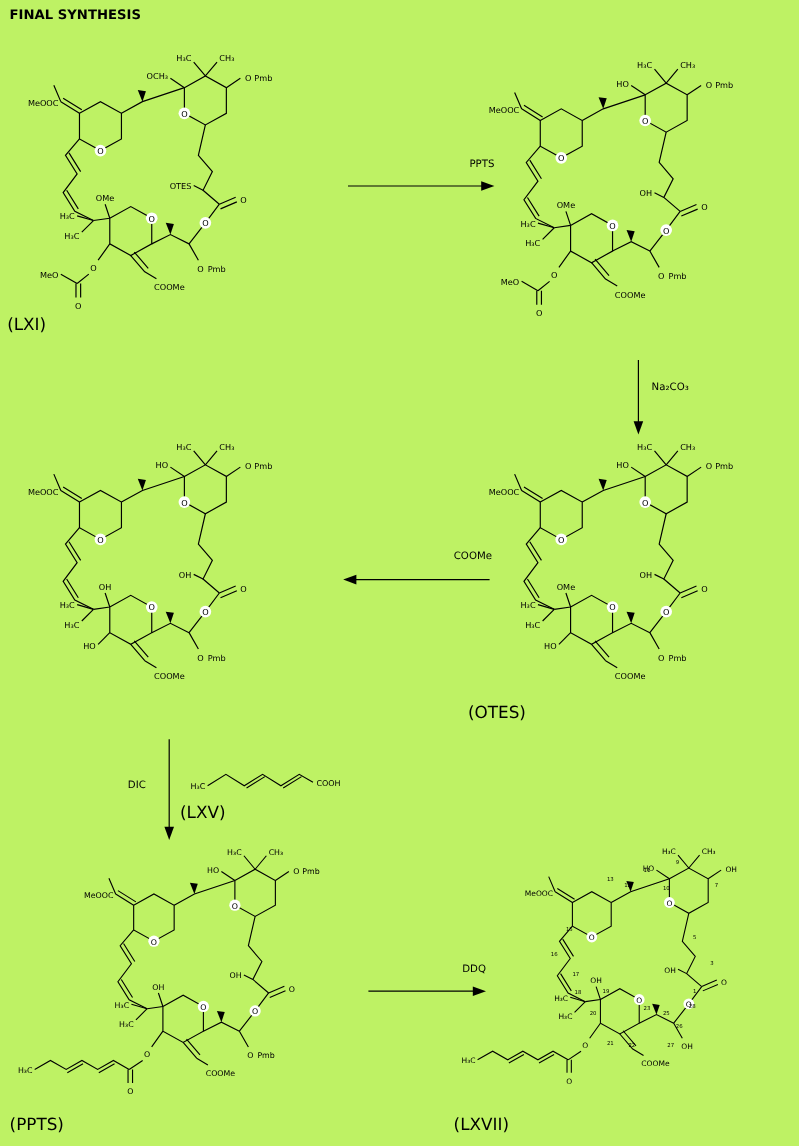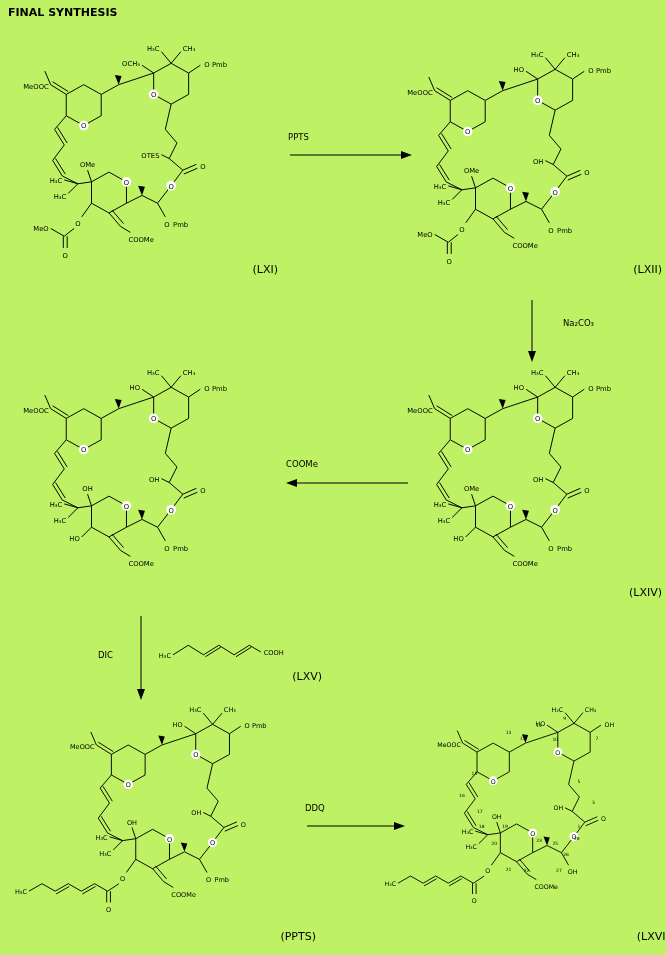--- a/index.html
+++ b/index.html
@@ -7,24 +7,24 @@
   .page{position:relative;width:666px;height:955px;background:#bef264;color:#000;
         font-family:"DejaVu Sans","Liberation Sans",sans-serif;overflow:hidden}
   .page svg{position:absolute;overflow:visible}
   .page svg path{stroke:#000;stroke-width:1;fill:none}
   .page svg polygon{fill:#000;stroke:none}
   .page svg line{stroke:#000;stroke-width:1}
   .page svg circle.mask{fill:#fff;stroke:none}
   .page svg text{font-size:7px;fill:#000;font-family:"DejaVu Sans",sans-serif}
   .page svg text.loc{font-size:5px}
   .title{position:absolute;left:8px;top:6px;font-size:11px;font-weight:700}
-  .cname{position:absolute;font-size:11px;text-align:right}
+  .cname{position:absolute;font-size:14px;text-align:left}
   .reagent{position:absolute;font-size:8.5px}
-  .center{text-align:left}
-  .right{text-align:left}
+  .center{text-align:right}
+  .right{text-align:center}
 </style>
 </head>
 <body>
 
 <div class="page">
 
   <div class="title">FINAL SYNTHESIS</div>
 
   <svg width="0" height="0" aria-hidden="true">
     <defs>
@@ -122,27 +122,26 @@
     <text x="158" y="123" text-anchor="end">OH</text>
     <text x="170" y="155" text-anchor="middle">O</text>
     <text x="200" y="135">O</text>
     <text x="163" y="194">O</text>
     <text x="172" y="194">Pmb</text>
     <text x="126" y="210">COOMe</text>
     <text x="74" y="193" text-anchor="middle">O</text>
     <text x="61" y="226" text-anchor="middle">O</text>
     <text x="44" y="199" text-anchor="end">MeO</text>
   </svg>
-  <div class="cname" style="left:390px;width:272px;top:263px">(LXII)</div>
 
   <svg class="arrow" viewBox="0 0 12 62" style="left:526px;top:300px;width:12px;height:62px">
     <line x1="6" y1="0" x2="6" y2="52"></line>
       <polygon points="6,62 2,51 10,51"></polygon>
   </svg>
-  <div class="reagent" style="left:563px;top:318px">Na₂CO₃</div>
+  <div class="reagent" style="left:543px;top:318px">Na₂CO₃</div>
 
   <svg class="struct" viewBox="0 0 280 250" style="left:390px;top:362px;width:272px;height:243px">
     <use href="#skel"></use>
       <use href="#tail-oh"></use>
     <text x="44" y="52" text-anchor="end">MeOOC</text>
     <text x="80" y="93" text-anchor="middle">O</text>
     <text x="158" y="13" text-anchor="end">H₃C</text>
     <text x="182" y="13">CH₃</text>
     <text x="204" y="30">O</text>
     <text x="212" y="30">Pmb</text>
@@ -153,21 +152,21 @@
     <text x="84" y="133" text-anchor="middle">OMe</text>
     <text x="124" y="151" text-anchor="middle">O</text>
     <text x="158" y="123" text-anchor="end">OH</text>
     <text x="170" y="155" text-anchor="middle">O</text>
     <text x="200" y="135">O</text>
     <text x="163" y="194">O</text>
     <text x="172" y="194">Pmb</text>
     <text x="126" y="210">COOMe</text>
     <text x="76" y="184" text-anchor="end">HO</text>
   </svg>
-  <div class="cname" style="left:390px;width:272px;top:586px">(LXIV)</div>
+  <div class="cname" style="left:390px;width:272px;top:586px">(OTES)</div>
 
   <svg class="arrow" viewBox="0 0 124 12" style="left:286px;top:477px;width:124px;height:12px">
     <line x1="122" y1="6" x2="10" y2="6"></line>
       <polygon points="0,6 11,2 11,10"></polygon>
   </svg>
   <div class="reagent center" style="left:286px;width:124px;top:459px">COOMe</div>
 
   <svg class="struct" viewBox="0 0 280 250" style="left:6px;top:362px;width:272px;height:243px">
     <use href="#skel"></use>
       <use href="#tail-oh"></use>

